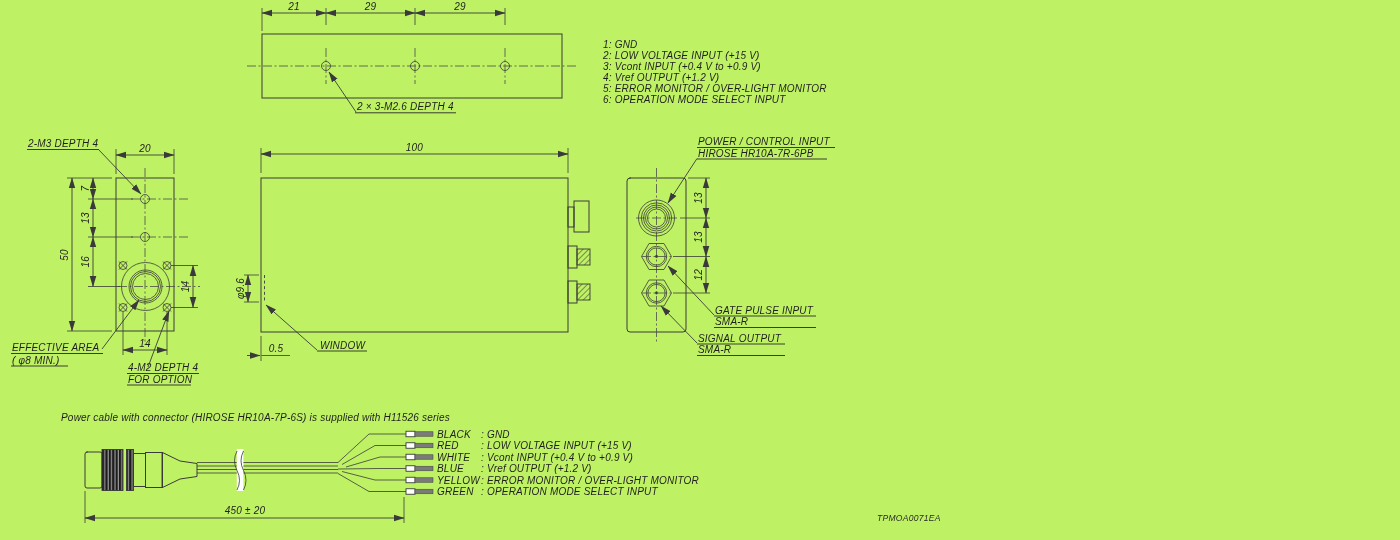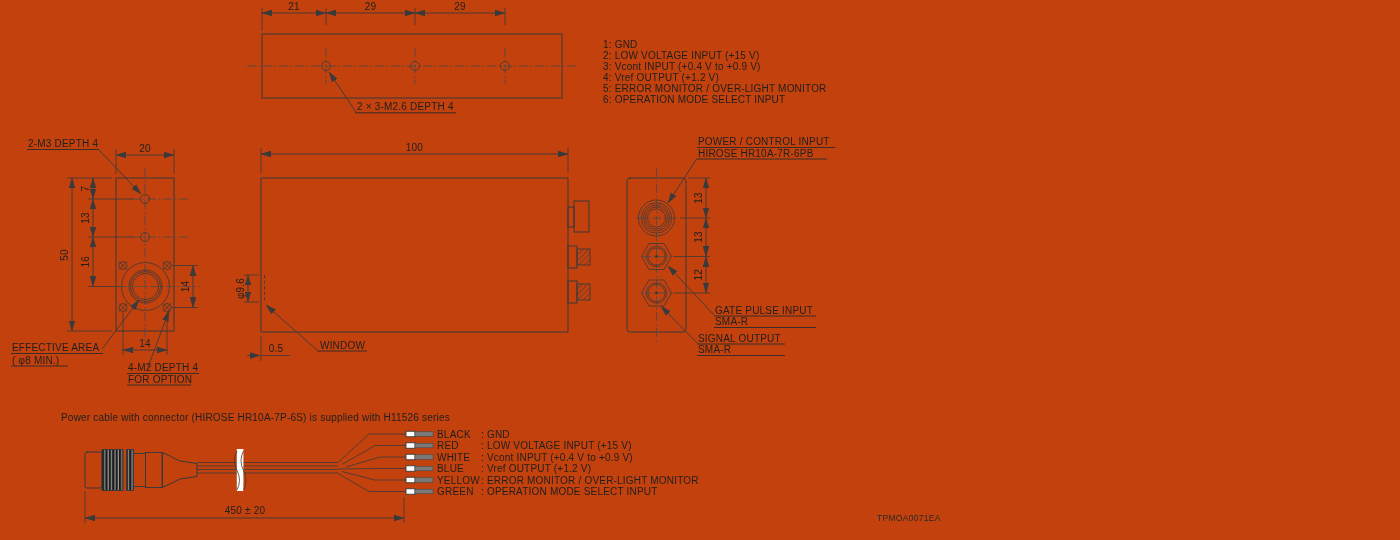--- a/index.html
+++ b/index.html
@@ -1,16 +1,16 @@
 <!DOCTYPE html>
 <html><head>
 <meta charset="utf-8">
 <style>
   html,body{margin:0;padding:0;background:#ffffff;}
-  #stage{position:relative;width:1400px;height:540px;background:#c2410c;overflow:hidden;}
+  #stage{position:relative;width:1400px;height:540px;background:#bef264;overflow:hidden;font-style:italic;}
   svg{position:absolute;left:0;top:0;}
   text{font-family:"Liberation Sans","DejaVu Sans",sans-serif;font-size:10px;fill:#1f1f1f;letter-spacing:0.2px;}
   .txtm{text-anchor:middle;}
   .small{font-size:8.5px;letter-spacing:0.3px;fill:#2a2a2a;}
   .ln{stroke:#3a3a3a;stroke-width:1;fill:none;stroke-linecap:square;}
   .thin{stroke:#3a3a3a;stroke-width:0.8;fill:none;}
   .cl{stroke:#4a4a4a;stroke-width:0.8;fill:none;stroke-dasharray:9 2.5 2 2.5;}
   .dsh{stroke:#3a3a3a;stroke-width:0.9;fill:none;stroke-dasharray:3 2.6;}
   .dim{stroke:#3a3a3a;stroke-width:0.9;fill:none;marker-start:url(#arr);marker-end:url(#arr);}
   .ldr{stroke:#3a3a3a;stroke-width:0.9;fill:none;marker-end:url(#arr);}

